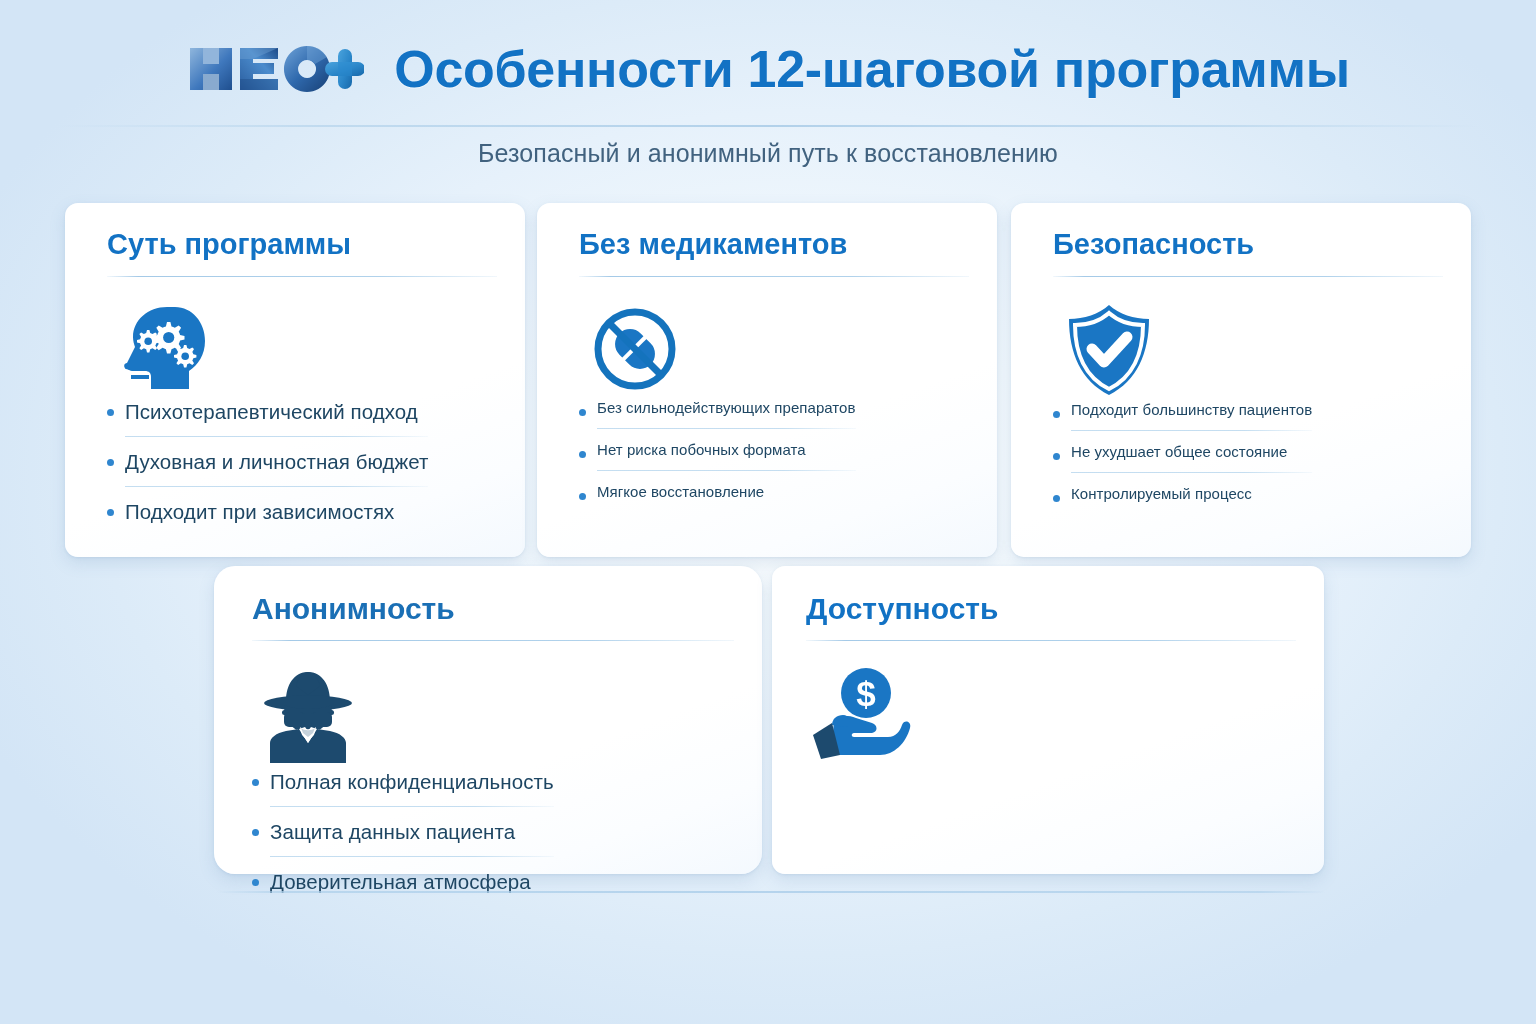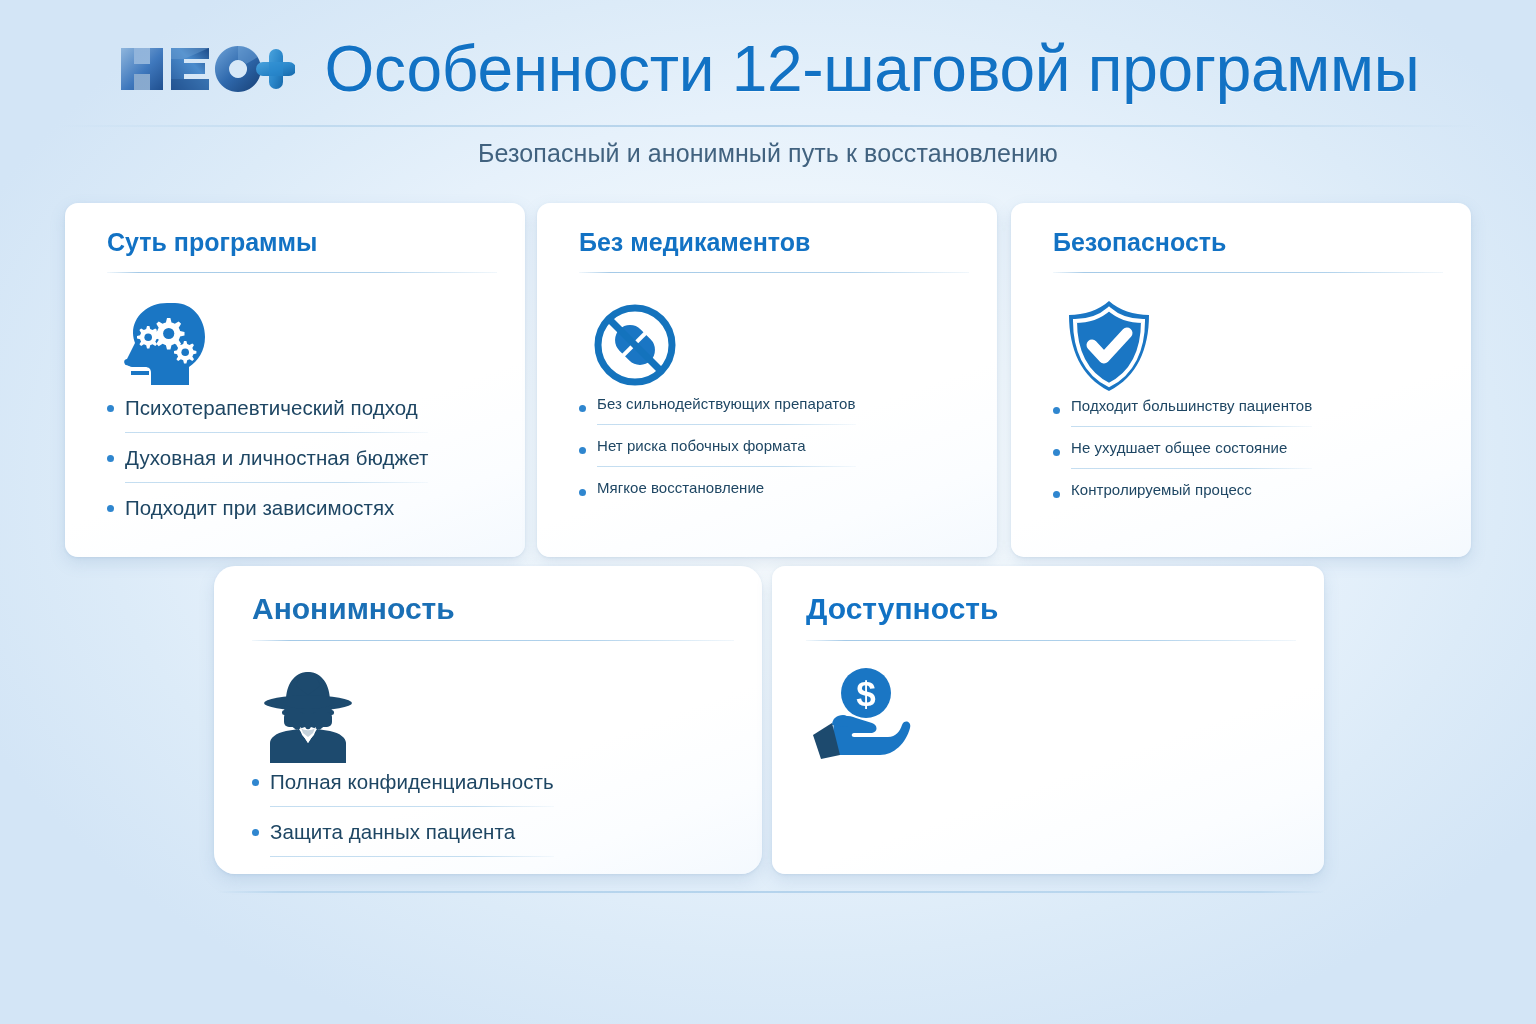--- a/index.html
+++ b/index.html
@@ -40,22 +40,22 @@
   }
 
   .logo {
     display: block;
     width: 178px;
     height: 54px;
     flex: 0 0 auto;
   }
 
   .page-title {
-    font-size: 64px;
-    font-weight: normal;
+    font-size: 52px;
+    font-weight: bold;
     color: #1272c4;
     letter-spacing: -0.3px;
     white-space: nowrap;
     line-height: 1;
     text-shadow: 0 1px 0 rgba(255,255,255,0.55);
   }
 
   #header-rule {
     position: absolute;
     left: 58px;
@@ -88,21 +88,21 @@
     background: linear-gradient(160deg, #ffffff 0%, #ffffff 62%, #fbfdff 82%, #f4f9fe 100%);
     border-radius: 13px;
     box-shadow:
       0 6px 16px rgba(86,132,175,0.17),
       0 1px 3px rgba(86,132,175,0.13);
     box-sizing: border-box;
     padding: 26px 28px 20px 42px;
   }
 
   .card-title {
-    font-size: 25px;
+    font-size: 29px;
     font-weight: bold;
     color: #1272c4;
     line-height: 1.1;
     margin: 0 0 0 0;
     white-space: nowrap;
   }
   .card-title.navy { color: #1a6fb5; }
 
   .title-rule {
     margin-top: 15px;
@@ -399,20 +399,24 @@
         <div class="bullet-row">
           <span class="bullet-dot"></span>
           <span class="bullet-text">Полная конфиденциальность</span>
         </div>
         <div class="bullet-sep"></div>
         <div class="bullet-row">
           <span class="bullet-dot"></span>
           <span class="bullet-text">Защита данных пациента</span>
         </div>
         <div class="bullet-sep"></div>
+        <div class="bullet-row">
+          <span class="bullet-dot"></span>
+          <span class="bullet-text">Доверительная атмосфера</span>
+        </div>
       </div>
     </div>
   </div>
 
   <div class="card" id="card-5">
     <div class="card-title">Доступность</div>
     <div class="title-rule"></div>
     <div class="card-body">
       <div class="icon-wrap">
         <svg width="104" height="96" viewBox="0 0 104 96">

